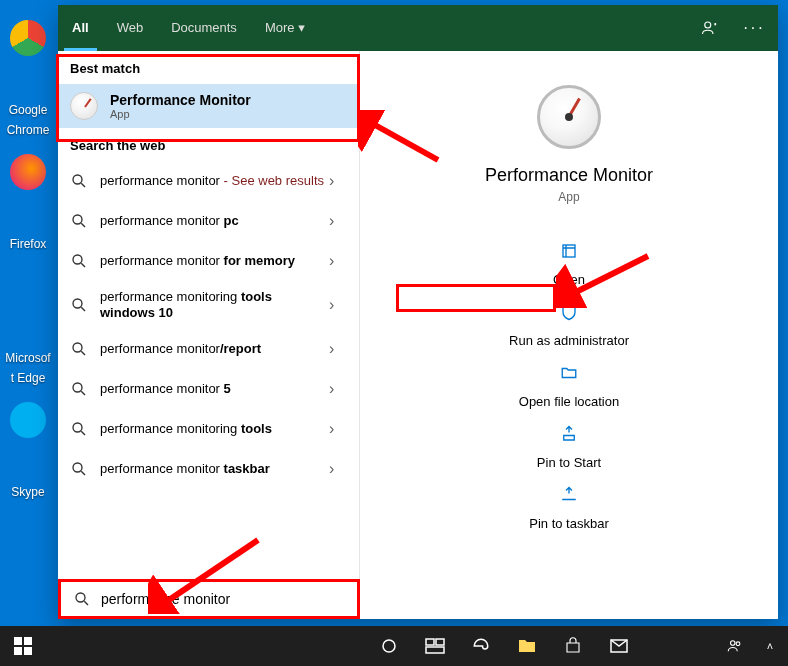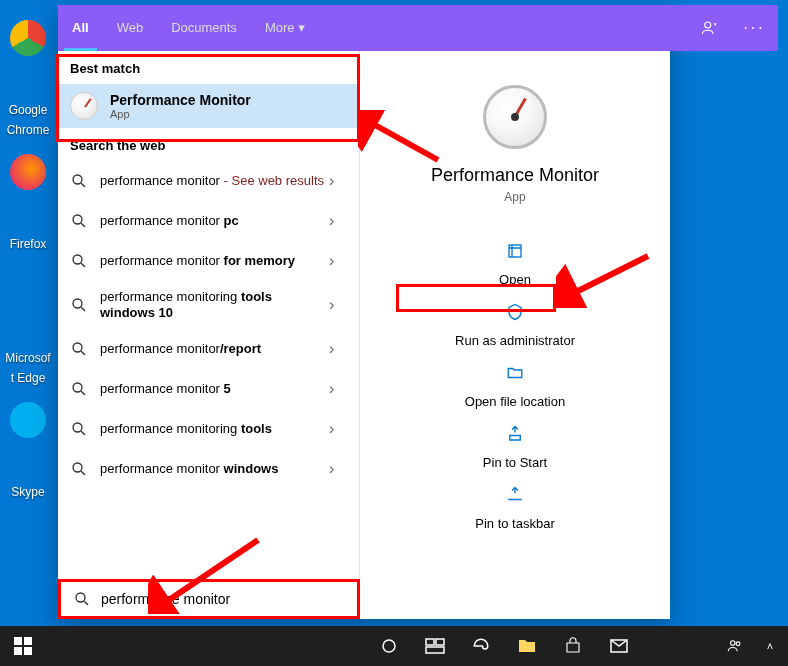--- a/index.html
+++ b/index.html
@@ -5,26 +5,26 @@
 * { margin: 0; padding: 0; box-sizing: border-box; font-family: "Segoe UI", sans-serif; }
 body { width: 788px; height: 666px; background: #0078d4; overflow: hidden; position: relative; }
 
 
 .desktop-icons { position: absolute; left: 4px; top: 20px; width: 50px; }
 .desktop-icon { width: 48px; text-align: center; margin-bottom: 14px; cursor: pointer; }
 .desktop-icon .ico { width: 36px; height: 36px; margin: 0 auto 2px; background: rgba(255,255,255,0.9); border-radius: 6px; }
 .desktop-icon .lbl { font-size: 12px; color: white; text-shadow: 0 1px 2px rgba(0,0,0,0.6); line-height: 20px; word-break: break-all; margin-top: 44px; }
 
 
-.start-panel { position: absolute; left: 58px; top: 5px; width: 612px; height: 614px; background: #fff; display: flex; box-shadow: 0 8px 24px rgba(0,0,0,0.3); }
+.start-panel { position: absolute; left: 58px; top: 5px; width: 720px; height: 614px; background: #fff; display: flex; box-shadow: 0 8px 24px rgba(0,0,0,0.3); }
 .left-col { width: 302px; display: flex; flex-direction: column; border-right: 1px solid #e5e5e5; }
 .right-col { flex: 1; background: #fff; padding-top: 60px; }
 
 
-.tabs { display: flex; align-items: center; height: 46px; background: #8b5cf6; color: #ddd; width: 720px; position: absolute; left: 58px; top: 5px; z-index: 20; }
+.tabs { display: flex; align-items: center; height: 46px; background: #14532d; color: #ddd; width: 720px; position: absolute; left: 58px; top: 5px; z-index: 20; }
 .tab { padding: 0 14px; height: 46px; line-height: 46px; font-size: 13px; cursor: pointer; position: relative; }
 .tab.active { color: #fff; font-weight: 600; }
 .tab.active::after { content: ''; position: absolute; bottom: 0; left: 6px; right: 6px; height: 3px; background: #4cc2ff; }
 .tabs-right { margin-left: auto; display: flex; align-items: center; padding-right: 8px; gap: 12px; }
 .tabs-right .ico { width: 32px; height: 32px; display: flex; align-items: center; justify-content: center; color: #fff; cursor: pointer; }
 
 
 .results-area { padding-top: 46px; overflow-y: hidden; }
 .section-header { font-size: 13px; font-weight: 600; padding: 10px 12px 8px; color: #000; }
 .best-match { padding: 8px 12px; display: flex; align-items: center; background: #cce4f7; cursor: pointer; }
@@ -179,21 +179,21 @@
             <line x1="15" y1="15" x2="20" y2="20"></line>
           </svg>
     <div class="txt">performance monitoring <strong>tools</strong><span class="light"></span></div>
     <div class="chev">›</div>
         </div>
         <div class="web-item">
     <svg class="search-ico magnifier" viewBox="0 0 24 24">
             <circle cx="10" cy="10" r="6"></circle>
             <line x1="15" y1="15" x2="20" y2="20"></line>
           </svg>
-    <div class="txt">performance monitor <strong>windows</strong><span class="light"></span></div>
+    <div class="txt">performance monitor <strong>taskbar</strong><span class="light"></span></div>
     <div class="chev">›</div>
         </div>
       </div>
   </div>
   <div class="right-col">
     <div class="detail">
       <div class="big-icon"></div>
       <div class="detail-title">Performance Monitor</div>
       <div class="detail-sub">App</div>
       <div class="action-list" id="action-list">

